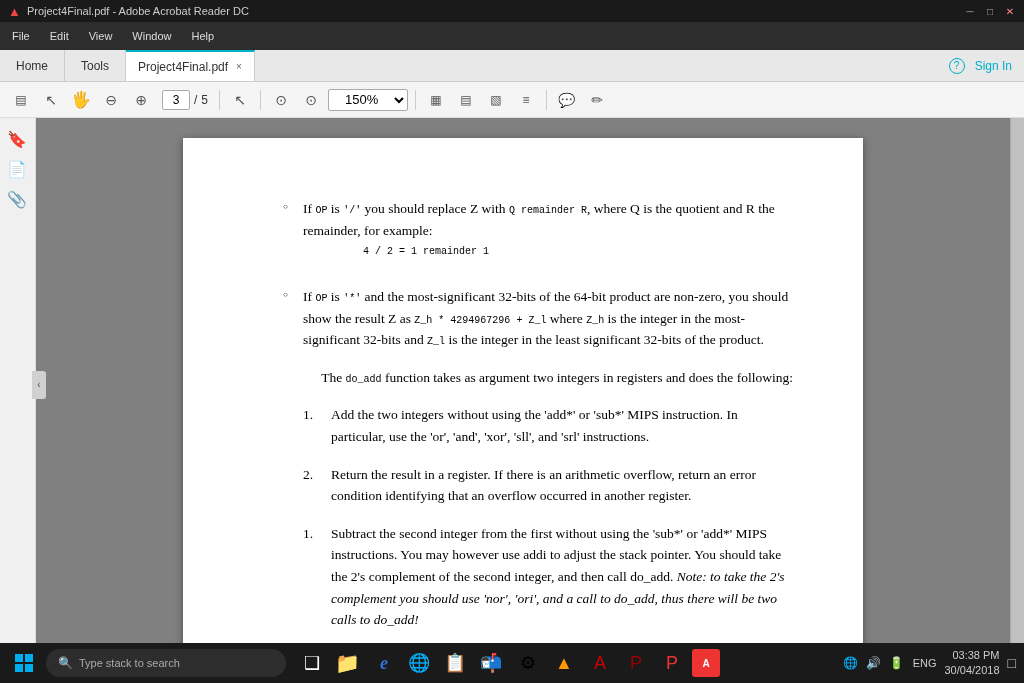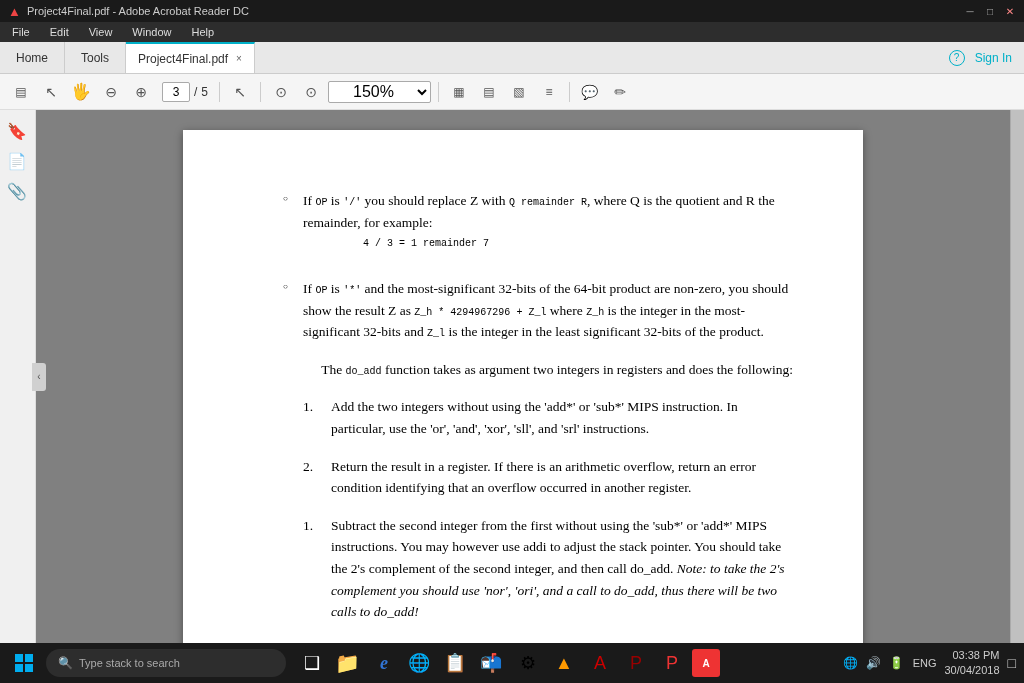--- a/index.html
+++ b/index.html
@@ -15,21 +15,21 @@
       padding: 0 8px;
       color: #ccc;
       font-size: 11px;
     }
     .title-bar-left { display: flex; align-items: center; gap: 6px; }
     .title-bar-right { display: flex; align-items: center; gap: 8px; }
     .title-bar-btn { width: 12px; height: 12px; display: flex; align-items: center; justify-content: center; cursor: pointer; font-size: 10px; color: #aaa; }
 
     
     .menu-bar {
-      height: 20px;
+      height: 28px;
       background: #2d2d2d;
       display: flex;
       align-items: center;
       padding: 0 8px;
       gap: 12px;
       color: #ddd;
       font-size: 11px;
     }
     .menu-item { cursor: pointer; padding: 0 4px; }
 
@@ -119,24 +119,24 @@
       width: 28px;
       height: 20px;
       text-align: center;
       border: 1px solid #aaa;
       font-size: 12px;
       border-radius: 2px;
     }
     .zoom-select {
       height: 22px;
       border: 1px solid #aaa;
-      font-size: 16px;
+      font-size: 13px;
       border-radius: 2px;
       background: #fff;
-      padding: 0 20px;
+      padding: 0 12px;
     }
 
     
     .left-sidebar {
       width: 36px;
       background: #f0f0f0;
       border-right: 1px solid #ddd;
       display: flex;
       flex-direction: column;
       align-items: center;
@@ -375,21 +375,21 @@
 
   <div class="pdf-area">
     <div class="pdf-page">
 
       <div class="bullet-list">
 
         <div class="bullet-item">
           <span class="bullet-circle">○</span>
           <div>
             <span>If <code>OP</code> is <code>'/'</code> you should replace Z with <code>Q remainder R</code>, where Q is the quotient and R the remainder, for example:</span>
-            <div class="code-block"><code>4 / 3 = 1 remainder 7</code></div>
+            <div class="code-block"><code>4 / 2 = 1 remainder 1</code></div>
           </div>
         </div>
 
         <div class="bullet-item">
           <span class="bullet-circle">○</span>
           <div>
             <span>If <code>OP</code> is <code>'*'</code> and the most-significant 32-bits of the 64-bit product are non-zero, you should show the result Z as <code>Z_h * 4294967296 + Z_l</code> where <code>Z_h</code> is the integer in the most-significant 32-bits and <code>Z_l</code> is the integer in the least significant 32-bits of the product.</span>
           </div>
         </div>
 

